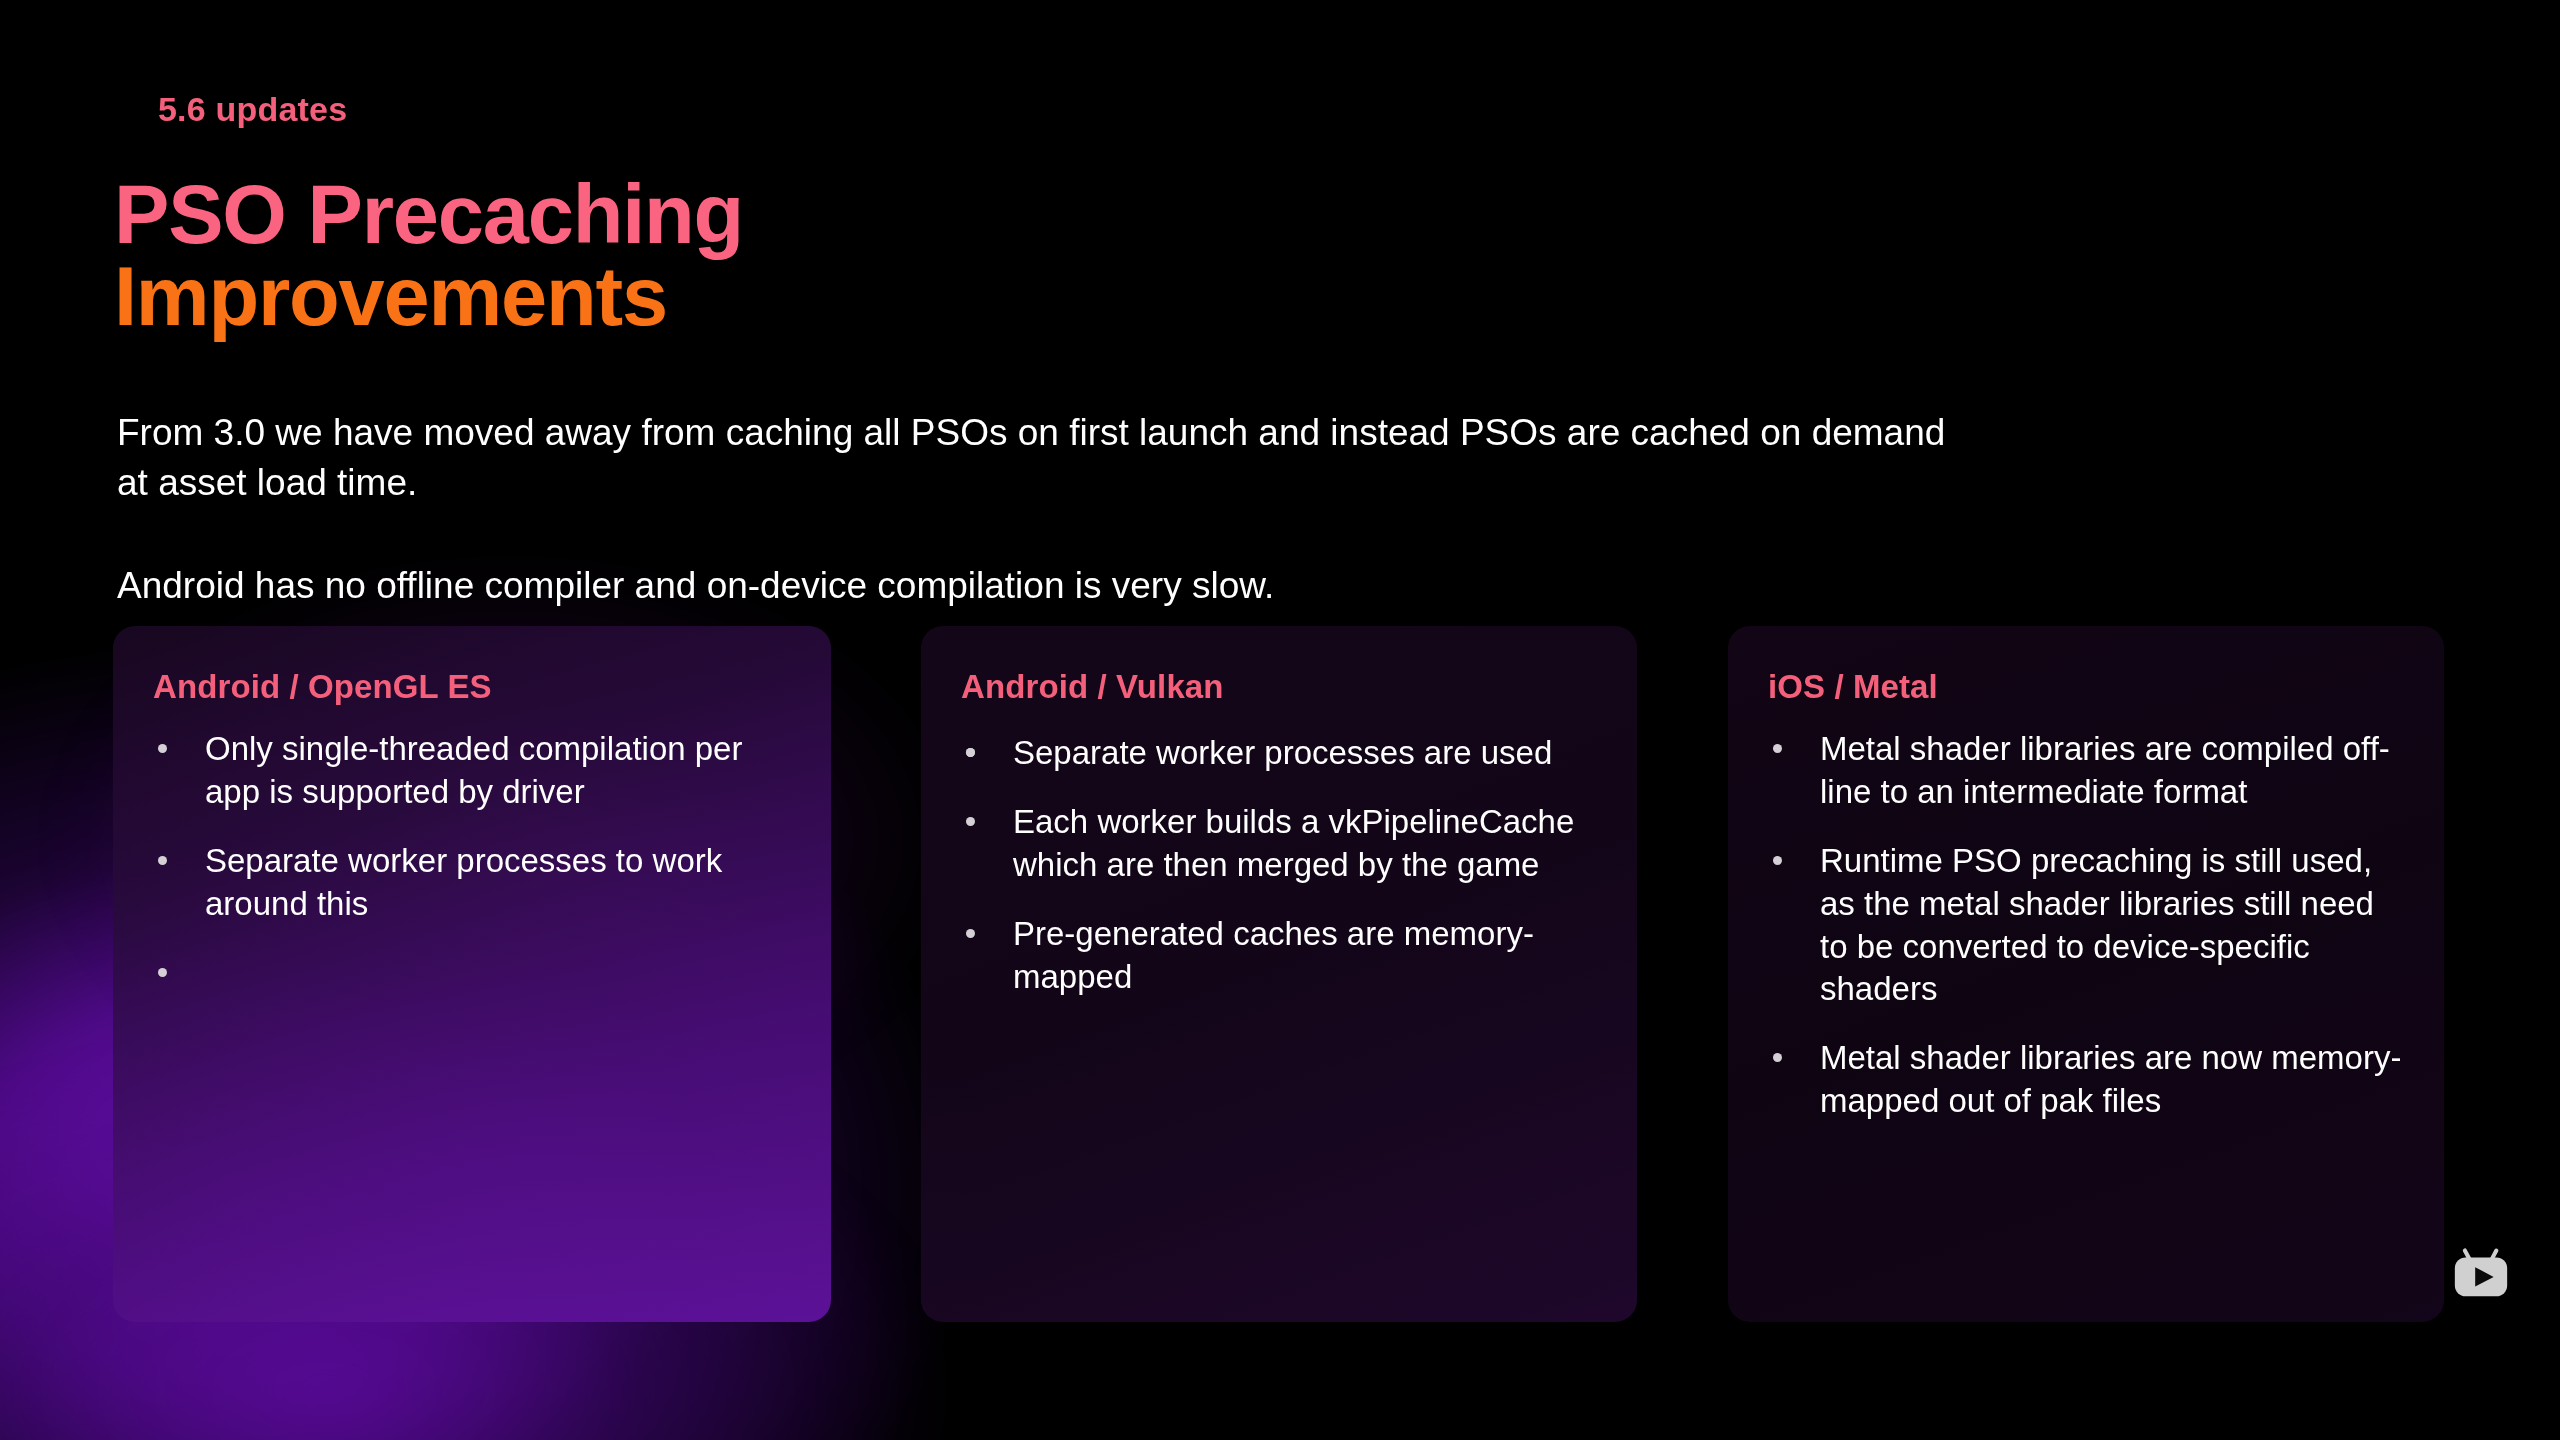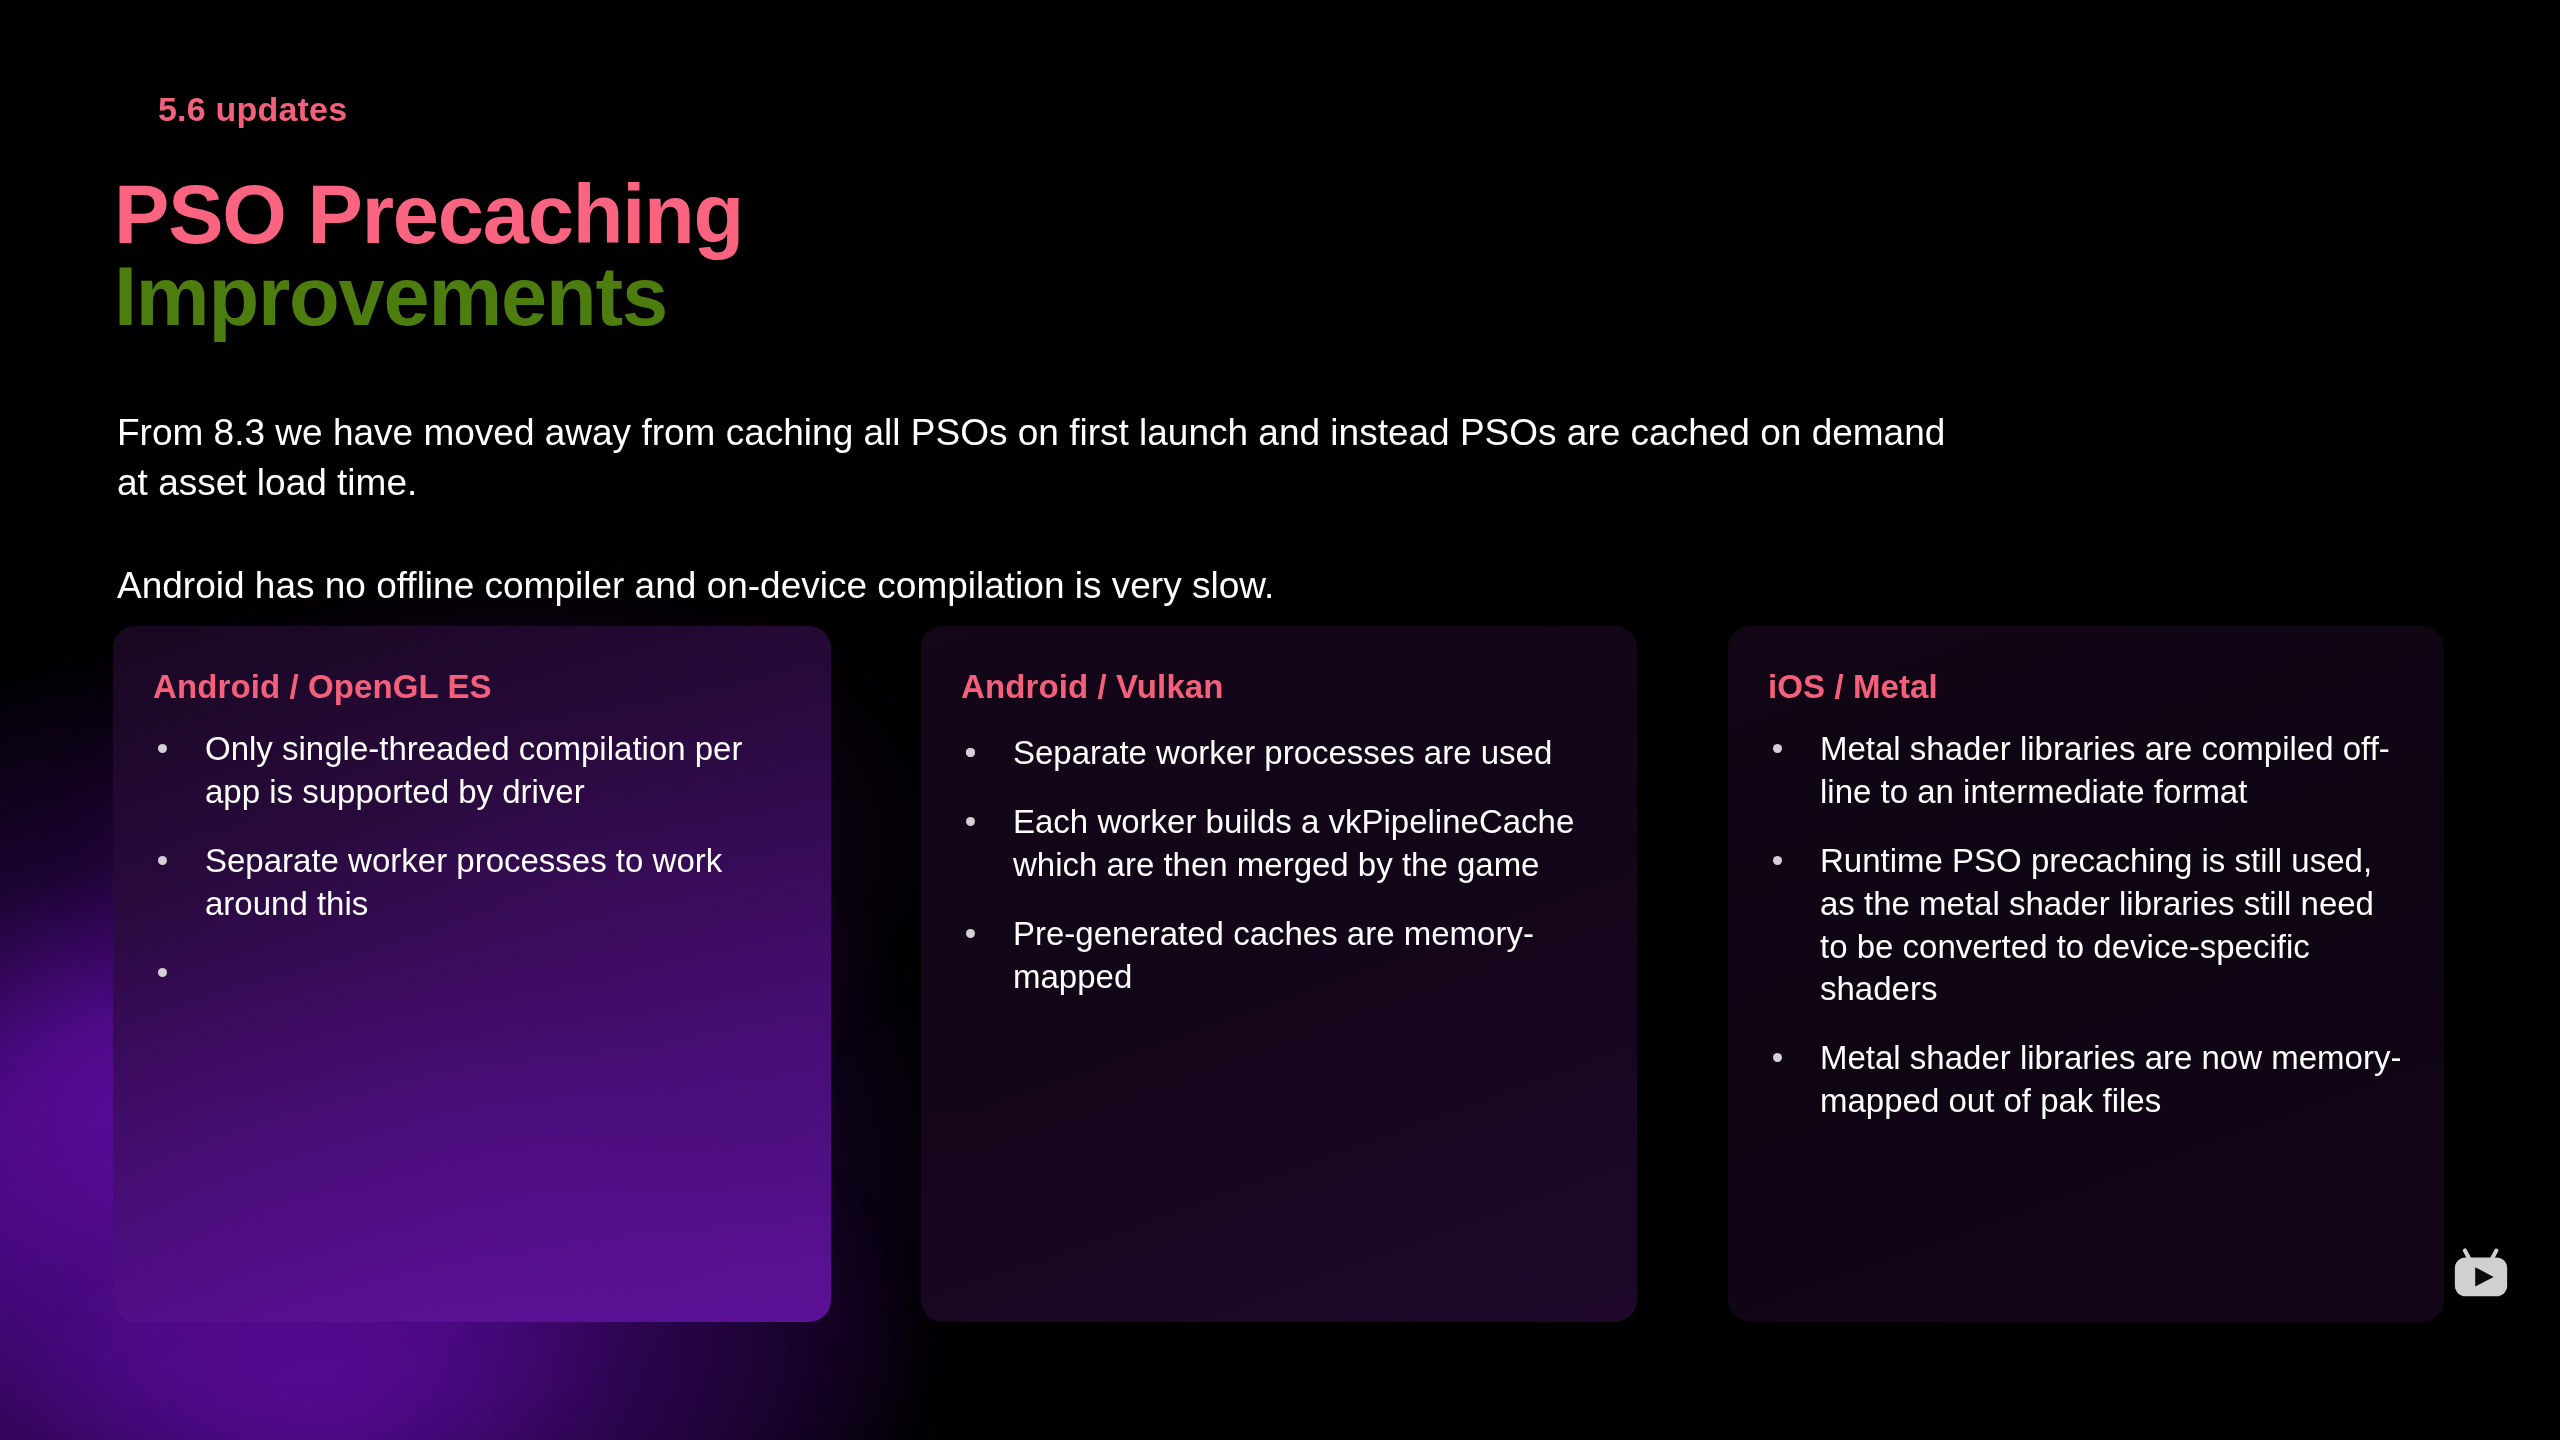--- a/index.html
+++ b/index.html
@@ -80,21 +80,21 @@
   .title {
     position: absolute;
     left: 114px;
     top: 174px;
     font-size: 83px;
     font-weight: bold;
     line-height: 0.99;
     letter-spacing: -1.2px;
   }
   .title .line-accent { color: #FA6480; display: block; }
-  .title .line-white  { color: #4d7c0f; display: block; }
+  .title .line-white  { color: #f97316; display: block; }
 
   
   .intro {
     position: absolute;
     left: 117px;
     top: 408px;
     width: 1830px;
     color: #FFFFFF;
     font-size: 37px;
     line-height: 1.36;
@@ -195,21 +195,21 @@
   <div class="glow-magenta"></div>
 
   <div class="eyebrow">5.6 updates</div>
 
   <div class="title">
     <span class="line-accent">PSO Precaching</span>
     <span class="line-white">Improvements</span>
   </div>
 
   <div class="intro">
-    <p>From 8.3 we have moved away from caching all PSOs on first launch and instead PSOs are cached on demand at asset load time.</p>
+    <p>From 3.0 we have moved away from caching all PSOs on first launch and instead PSOs are cached on demand at asset load time.</p>
     <p>Android has no offline compiler and on-device compilation is very slow.</p>
   </div>
 
   <div class="cards">
 
     <div class="card card-0">
       <div class="card-title">Android / OpenGL ES</div>
       <ul class="bullets">
         <li><span class="dot"></span><span>Only single-threaded compilation per app is supported by driver</span></li>
         <li><span class="dot"></span><span>Separate worker processes to work around this</span></li>

